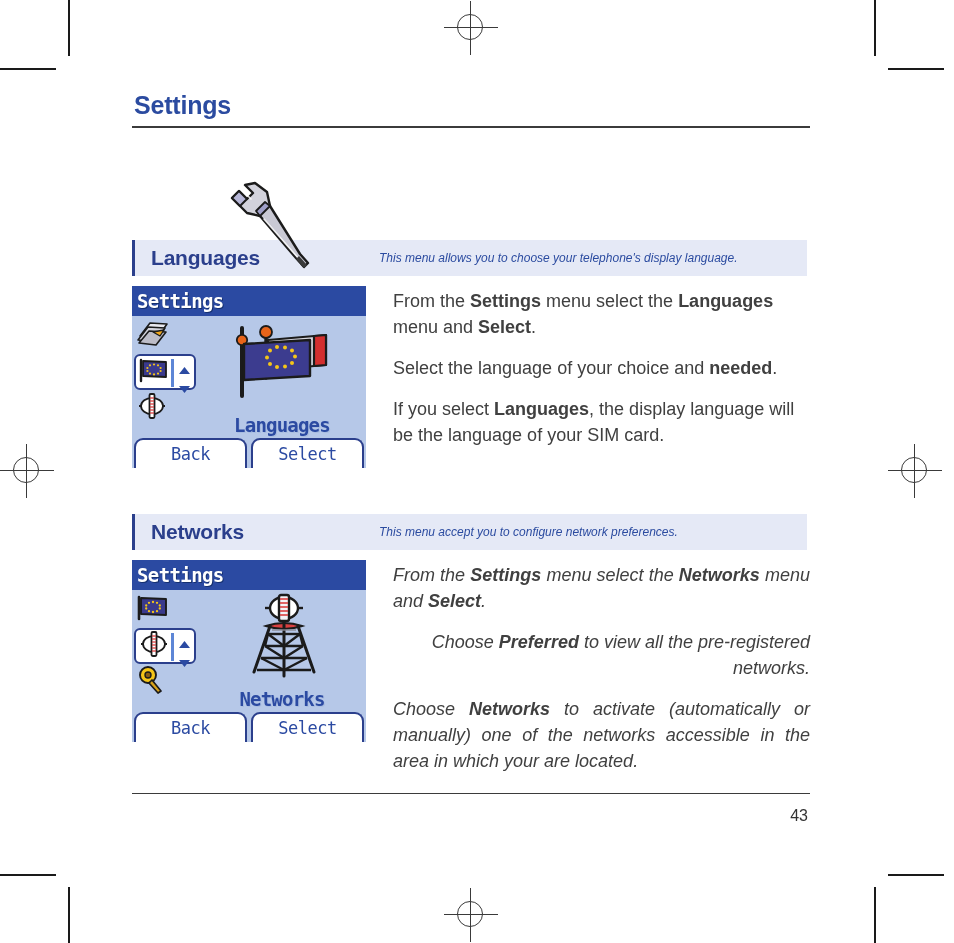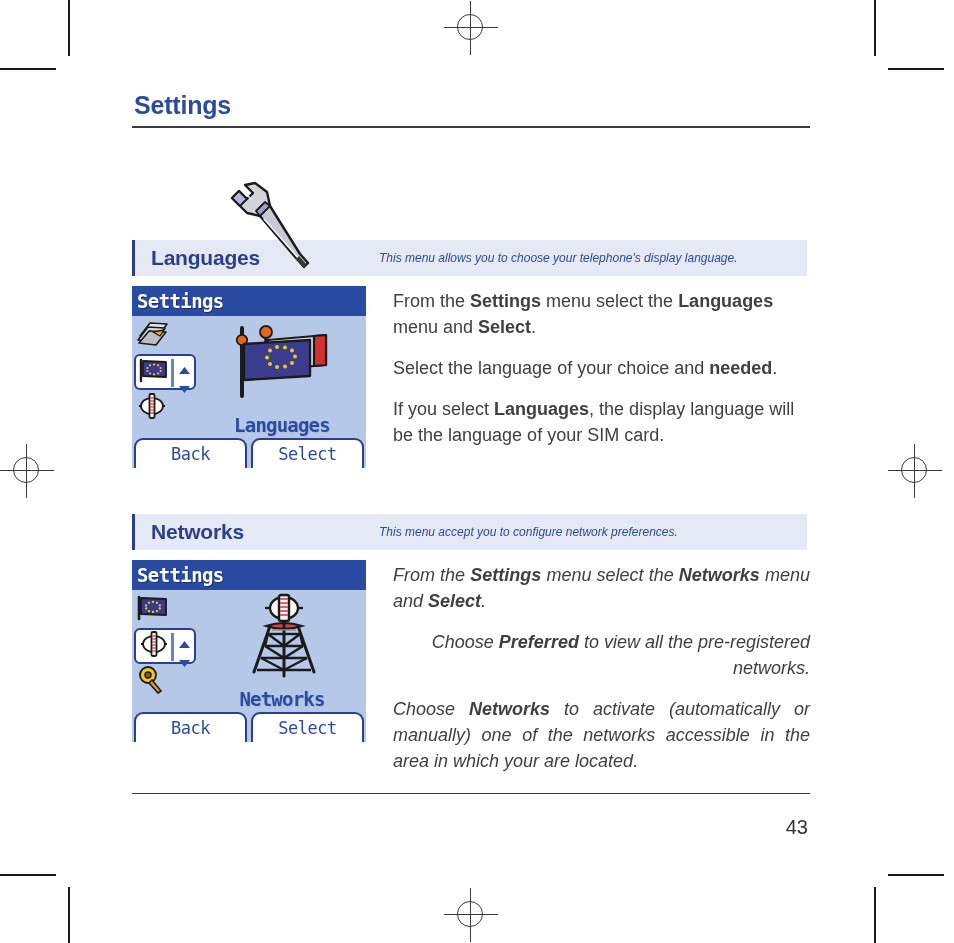--- a/index.html
+++ b/index.html
@@ -225,23 +225,23 @@
 
   
   .footer-rule {
     height: 1.6px;
     background: #3b3b3b;
     width: 100%;
     margin-top: 18px;
   }
   .page-number {
     text-align: right;
-    font-size: 20px;
+    font-size: 16px;
     color: #333333;
-    margin-top: 22px;
+    margin-top: 13px;
     padding-right: 2px;
   }
   .gap { height: 46px; }
 </style>
 </head>
 <body>
 
 <div class="cropmark" style="left:68px; top:0; width:1.6px; height:56px;"></div>
 <div class="cropmark" style="left:0; top:68px; width:56px; height:1.6px;"></div>
 <div class="cropmark" style="left:874px; top:0; width:1.6px; height:56px;"></div>

